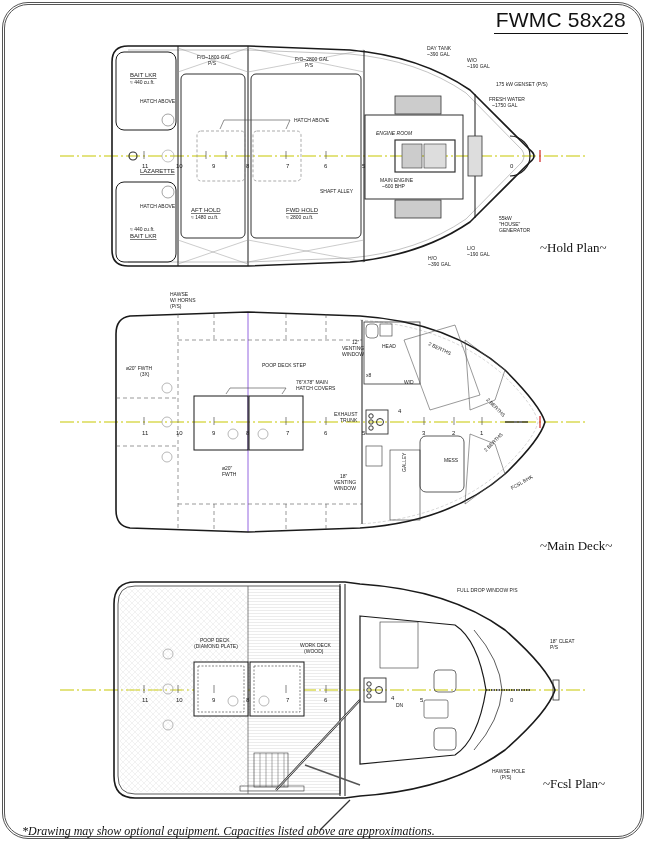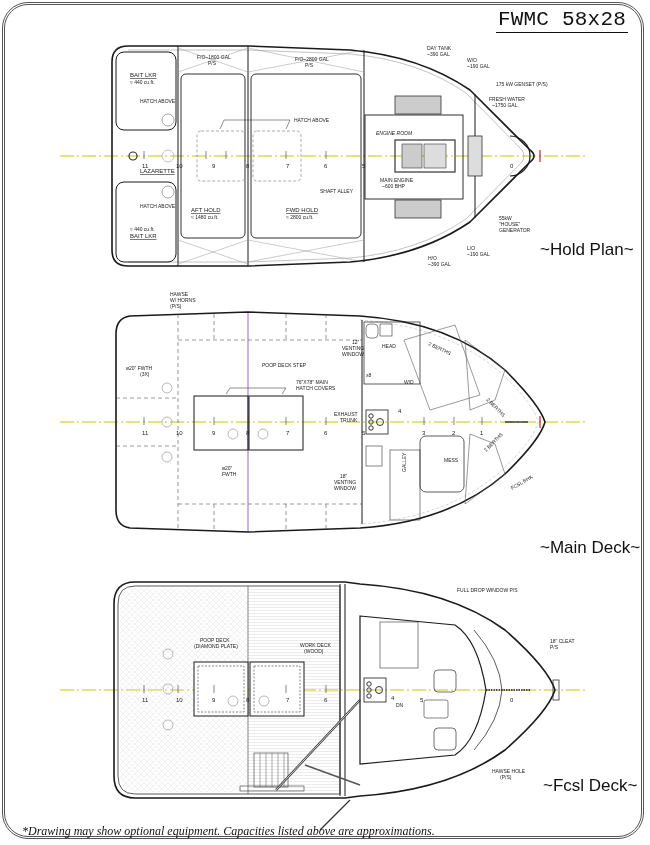--- a/index.html
+++ b/index.html
@@ -1,19 +1,19 @@
 <!DOCTYPE html>
 <html><head>
 <meta charset="utf-8">
 <style>
   html, body { margin: 0; padding: 0; background: #ffffff; }
   body { width: 650px; height: 845px; position: relative; overflow: hidden; font-family: "Liberation Sans", sans-serif; }
   .frame { position: absolute; left: 2px; top: 2px; width: 642px; height: 837px; border: 3px double #555; border-radius: 26px; box-sizing: border-box; }
-  .title { position: absolute; right: 22px; top: 8px; font-family: Liberation Mono, monospace; font-size: 21px; color: #111; border-bottom: 1px solid #111; padding: 0 2px 1px 2px; letter-spacing: 0.2px; }
-  .view-label { position: absolute; font-family: Liberation Sans, sans-serif; font-size: 17px; color: #111; }
+  .title { position: absolute; right: 22px; top: 8px; font-family: Liberation Sans, sans-serif; font-size: 21px; color: #111; border-bottom: 1px solid #111; padding: 0 2px 1px 2px; letter-spacing: 0.2px; }
+  .view-label { position: absolute; font-family: Liberation Serif, serif; font-size: 13px; color: #111; }
   .footnote { position: absolute; left: 22px; top: 824px; font-family: "Liberation Serif", serif; font-style: italic; font-size: 12px; color: #111; }
   svg.plan { position: absolute; left: 0; top: 0; }
   svg text { font-family: "Liberation Sans", sans-serif; fill: #222; }
   .lbl { font-size: 5px; }
   .lbl-u { font-size: 6px; text-decoration: underline; }
   .st-num { font-size: 6px; }
 </style>
 </head>
 <body>
 
@@ -302,15 +302,15 @@
   <text class="lbl" x="300" y="647">WORK DECK</text>
   <text class="lbl" x="304" y="653">(WOOD)</text>
   <text class="lbl" x="457" y="592">FULL DROP WINDOW P/S</text>
   <text class="lbl" x="550" y="643">18" CLEAT</text>
   <text class="lbl" x="550" y="649">P/S</text>
   <text class="lbl" x="492" y="773">HAWSE HOLE</text>
   <text class="lbl" x="500" y="779">(P/S)</text>
   <text class="lbl" x="396" y="707">DN</text>
 </svg>
 
-<div class="view-label" style="left:543px; top:776px;">~Fcsl Deck~</div>
+<div class="view-label" style="left:543px; top:776px;">~Fcsl Plan~</div>
 
 <div class="footnote">*Drawing may show optional equipment.  Capacities listed above are approximations.</div>
 
 </body></html>

